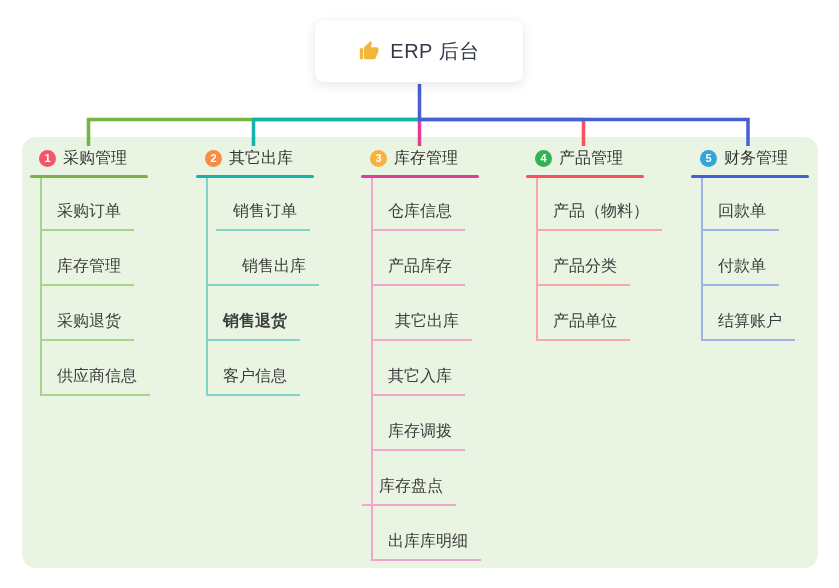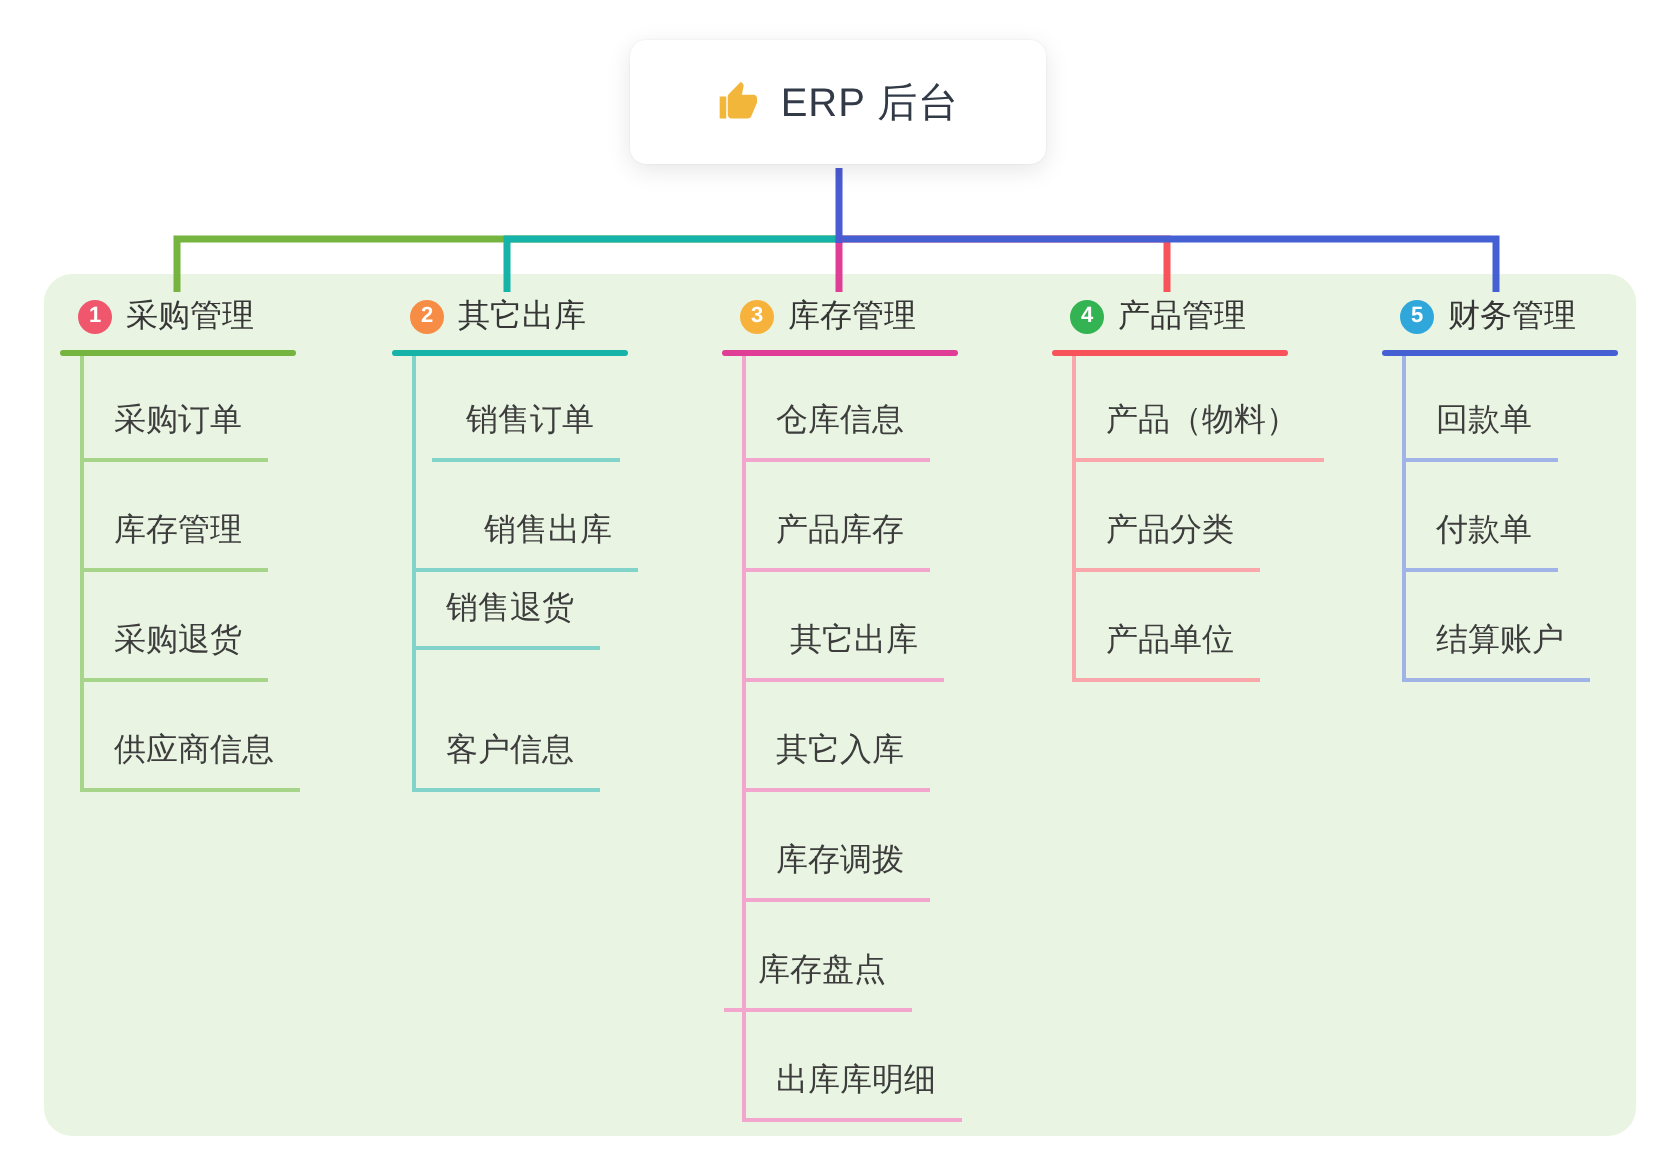--- a/index.html
+++ b/index.html
@@ -73,21 +73,21 @@
       <div class="child-node" style="left: 40px; top: 312px; border-bottom-color: rgb(166, 213, 137);">采购退货</div>
       <div class="child-node" style="left: 40px; top: 367px; border-bottom-color: rgb(166, 213, 137);">供应商信息</div>
       <div class="branch-header" style="left: 205px; top: 148px;">
         <span class="badge" style="background: rgb(247, 140, 68);">2</span>
         <span class="branch-label">其它出库</span>
       </div>
       <div class="branch-underline" style="left: 196px; top: 175px; width: 118px; background: rgb(22, 179, 169);"></div>
       <div class="child-vline" style="left: 206px; top: 178px; height: 218px; background: rgb(130, 212, 202);"></div>
       <div class="child-node" style="left: 216px; top: 202px; border-bottom-color: rgb(130, 212, 202);">销售订单</div>
       <div class="child-node" style="left: 206px; top: 257px; border-bottom-color: rgb(130, 212, 202); padding-left: 36px;">销售出库</div>
-      <div class="child-node" style="left: 206px; top: 296px; border-bottom-color: rgb(130, 212, 202);">销售退货</div>
+      <div class="child-node" style="left: 206px; top: 312px; border-bottom-color: rgb(130, 212, 202); font-weight: bold;">销售退货</div>
       <div class="child-node" style="left: 206px; top: 367px; border-bottom-color: rgb(130, 212, 202);">客户信息</div>
       <div class="branch-header" style="left: 370px; top: 148px;">
         <span class="badge" style="background: rgb(247, 178, 60);">3</span>
         <span class="branch-label">库存管理</span>
       </div>
       <div class="branch-underline" style="left: 361px; top: 175px; width: 118px; background: rgb(224, 61, 150);"></div>
       <div class="child-vline" style="left: 371px; top: 178px; height: 383px; background: rgb(242, 166, 206);"></div>
       <div class="child-node" style="left: 371px; top: 202px; border-bottom-color: rgb(242, 166, 206);">仓库信息</div>
       <div class="child-node" style="left: 371px; top: 257px; border-bottom-color: rgb(242, 166, 206);">产品库存</div>
       <div class="child-node" style="left: 371px; top: 312px; border-bottom-color: rgb(242, 166, 206); padding-left: 24px;">其它出库</div>

